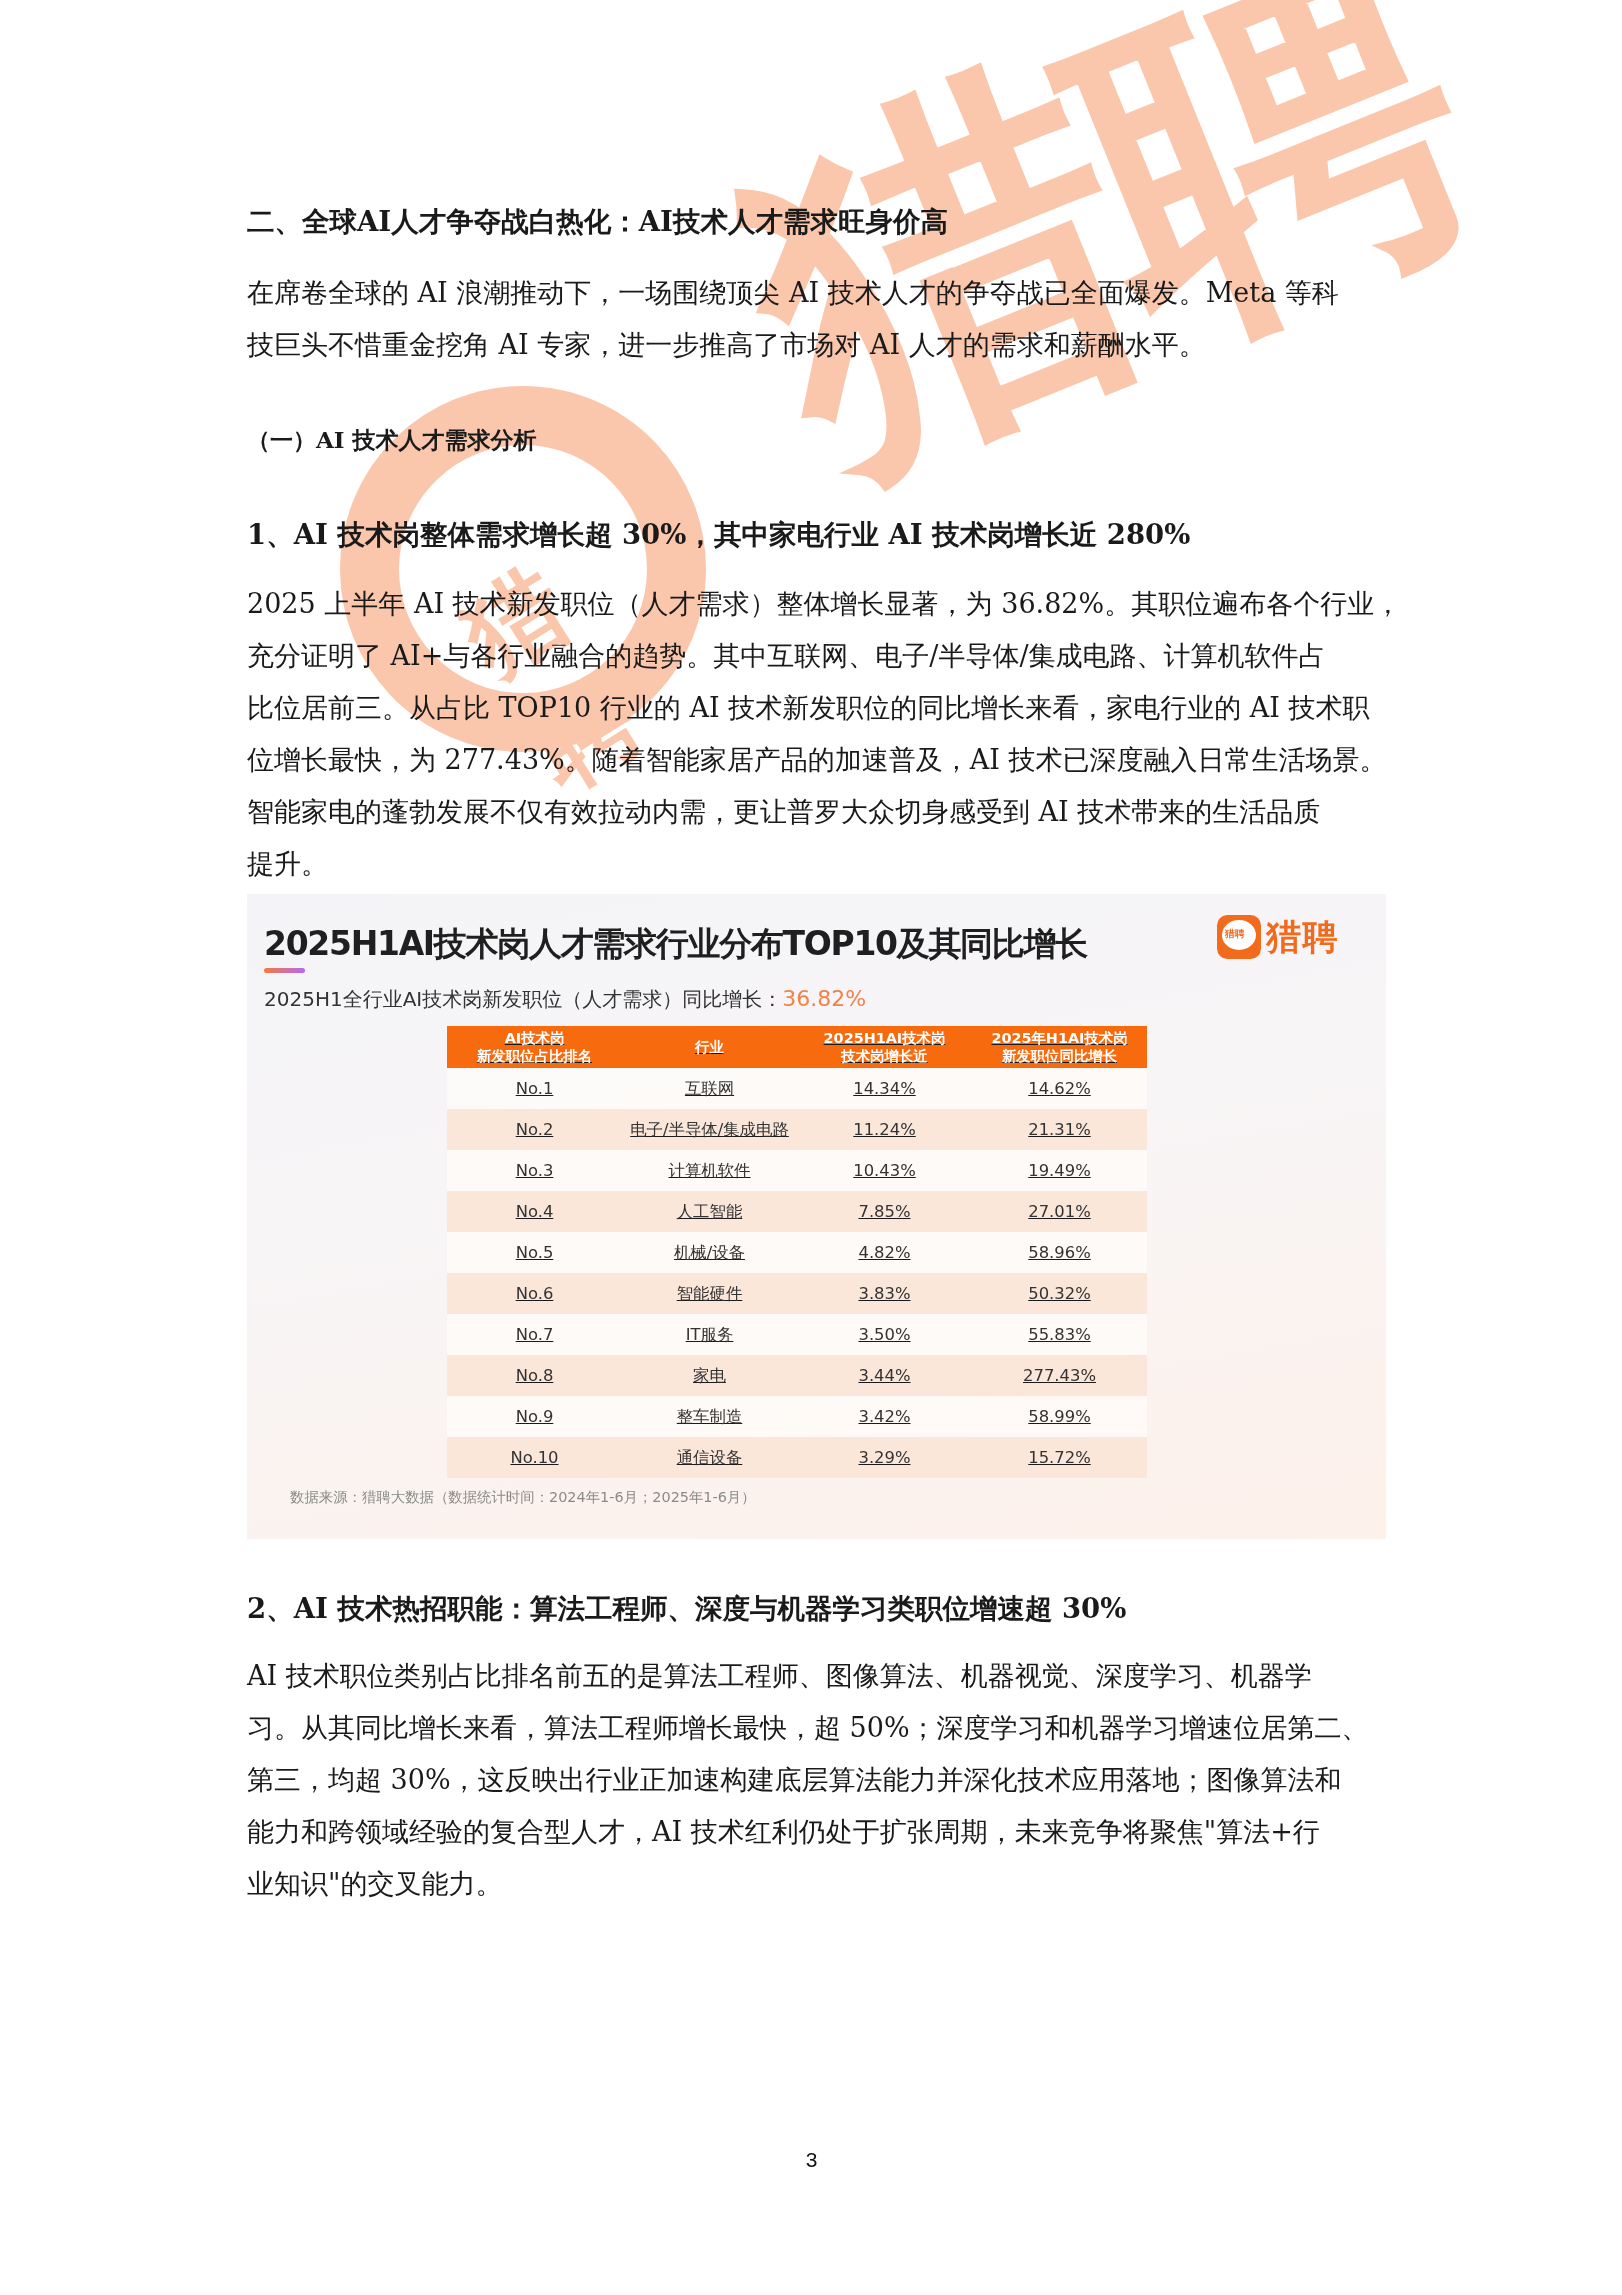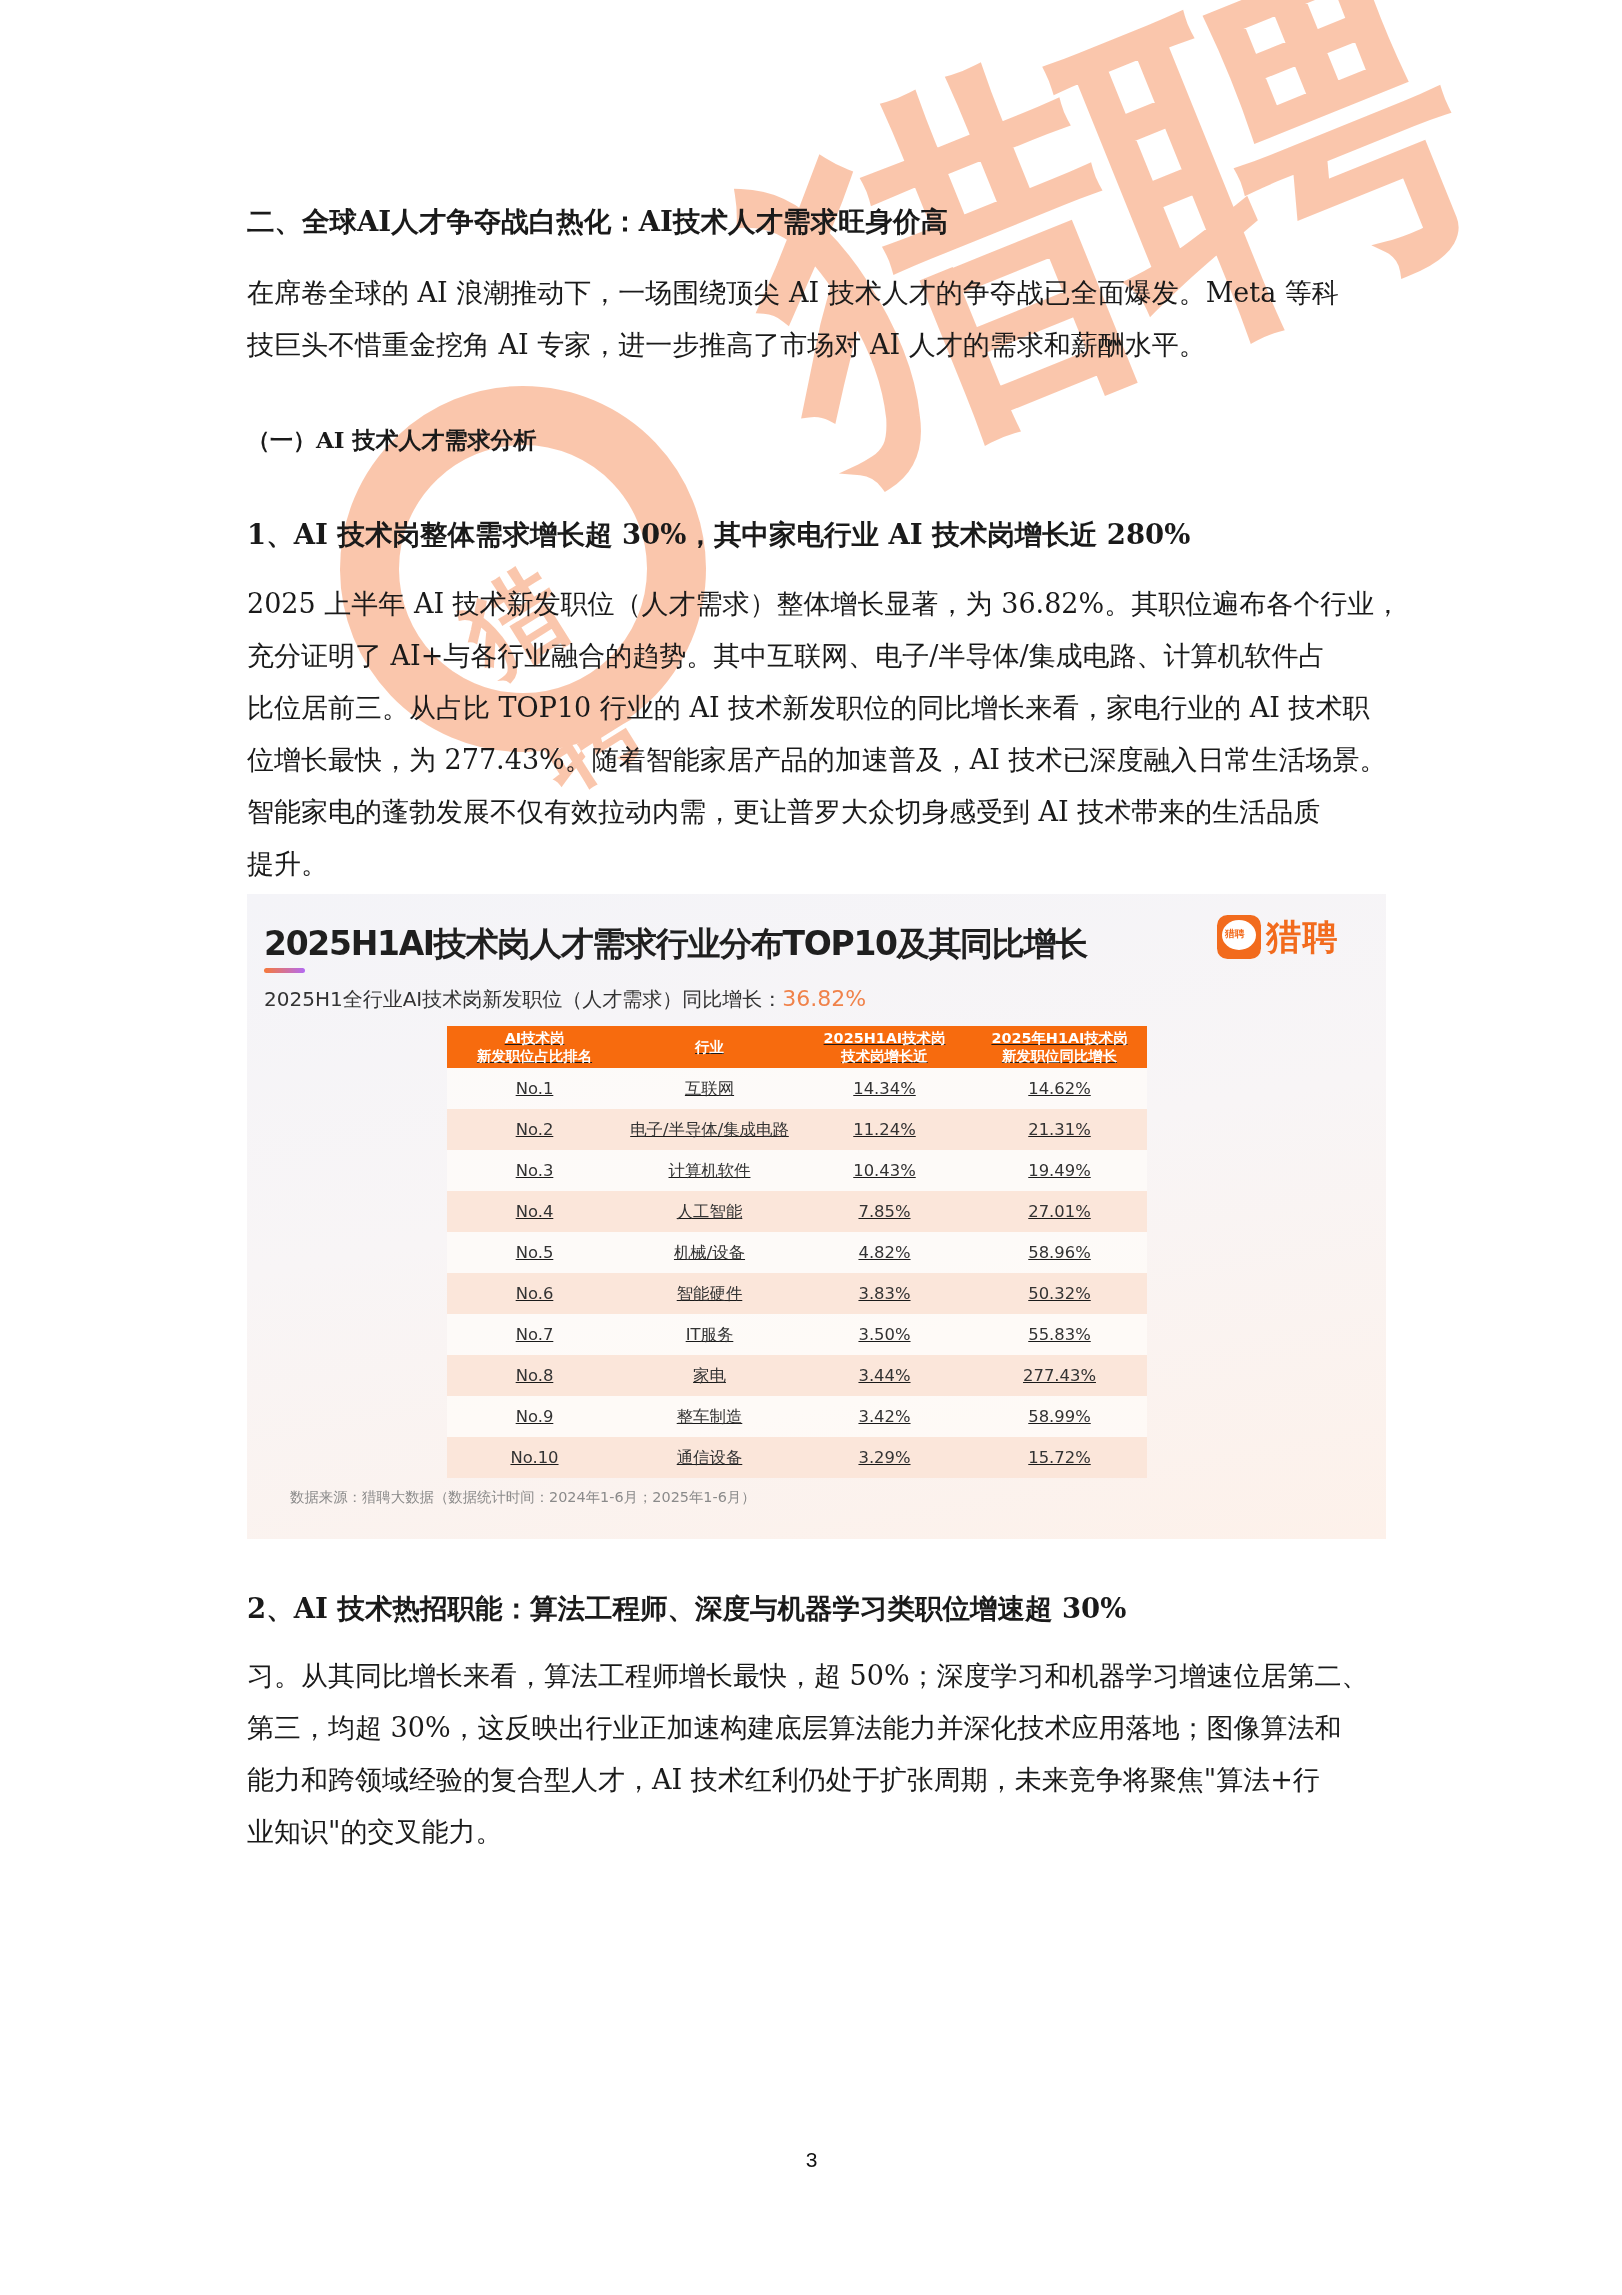--- a/index.html
+++ b/index.html
@@ -76,20 +76,21 @@
     <span>充分证明了 AI+与各行业融合的趋势。其中互联网、电子/半导体/集成电路、计算机软件占</span>
     <span>比位居前三。从占比 TOP10 行业的 AI 技术新发职位的同比增长来看，家电行业的 AI 技术职</span>
     <span>位增长最快，为 277.43%。随着智能家居产品的加速普及，AI 技术已深度融入日常生活场景。</span>
     <span>智能家电的蓬勃发展不仅有效拉动内需，更让普罗大众切身感受到 AI 技术带来的生活品质</span>
     <span>提升。</span>
   </div>
 
   <div class="h3" style="top:1591px">2、AI 技术热招职能：算法工程师、深度与机器学习类职位增速超 30%</div>
 
   <div class="para" style="top:1650px">
+    <span>AI 技术职位类别占比排名前五的是算法工程师、图像算法、机器视觉、深度学习、机器学</span>
     <span>习。从其同比增长来看，算法工程师增长最快，超 50%；深度学习和机器学习增速位居第二、</span>
     <span>第三，均超 30%，这反映出行业正加速构建底层算法能力并深化技术应用落地；图像算法和</span>
     <span>能力和跨领域经验的复合型人才，AI 技术红利仍处于扩张周期，未来竞争将聚焦"算法+行</span>
     <span>业知识"的交叉能力。</span>
   </div>
 </div>
 
 <div class="figure">
   <div class="fig-title">2025H1AI技术岗人才需求行业分布TOP10及其同比增长</div>
   <div class="fig-underline"></div>

